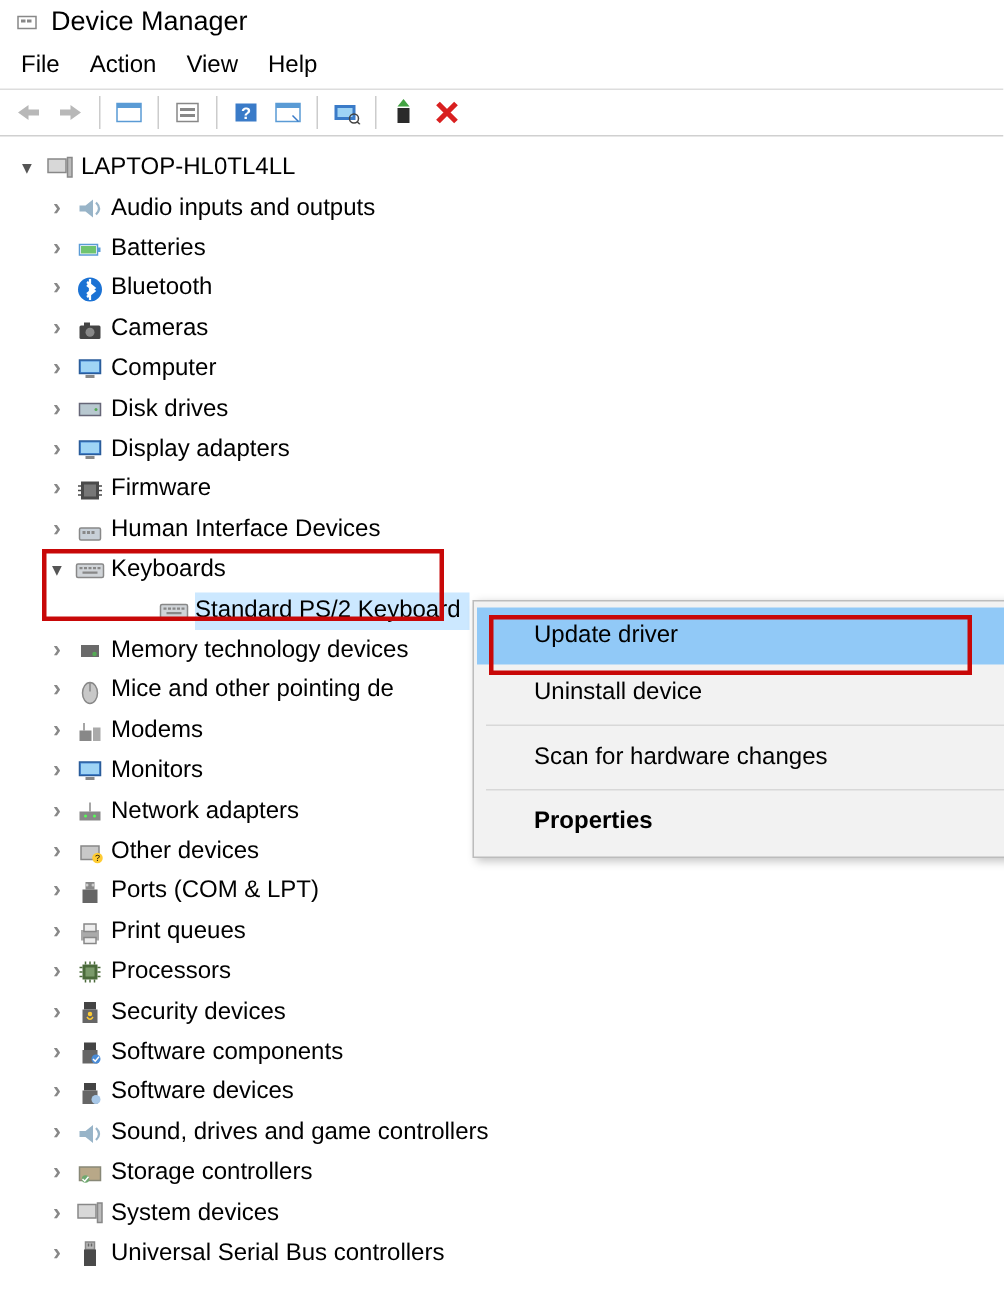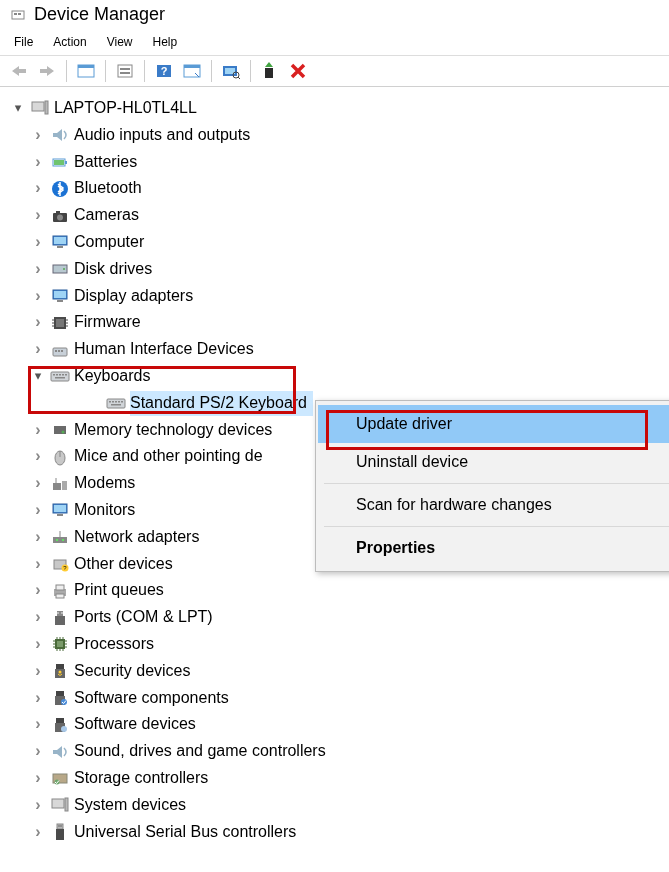--- a/index.html
+++ b/index.html
@@ -17,21 +17,21 @@
     align-items: center;
     padding: 4px 8px;
     gap: 6px;
     background: #fff;
   }
   .titlebar-title { font-size: 18px; }
   .menubar {
     display: flex;
     gap: 20px;
     padding: 6px 14px;
-    font-size: 12px;
+    font-size: 16px;
     border-bottom: 1px solid #ddd;
   }
   .menubar span { cursor: default; }
   .toolbar {
     display: flex;
     align-items: center;
     padding: 3px 6px;
     gap: 2px;
     border-bottom: 1px solid #d0d0d0;
     background: #fff;
@@ -416,39 +416,39 @@
             <rect x="3" y="4" width="12" height="9" fill="#c8c8c8" stroke="#888"></rect>
             <circle cx="14" cy="12" r="3.5" fill="#fc3"></circle>
             <text x="14" y="14" font-size="6" text-anchor="middle" fill="#000">?</text>
           </svg>
         </span>
         <span>Other devices</span>
       </div>
       <div class="row indent1">
         <span class="arrow right"></span>
         <span class="dev-icon">
-          <svg width="18" height="16">
-            <rect x="3" y="6" width="12" height="7" fill="#aaa"></rect>
-            <rect x="5" y="2" width="8" height="5" fill="#eee" stroke="#888"></rect>
-            <rect x="5" y="11" width="8" height="4" fill="#eee" stroke="#888"></rect>
-          </svg>
-        </span>
-        <span>Print queues</span>
-      </div>
-      <div class="row indent1">
-        <span class="arrow right"></span>
-        <span class="dev-icon">
           <svg width="16" height="18">
             <rect x="5" y="2" width="6" height="5" fill="#888"></rect>
             <rect x="3" y="7" width="10" height="9" fill="#666"></rect>
             <circle cx="6" cy="4" r="1" fill="#ccc"></circle>
             <circle cx="10" cy="4" r="1" fill="#ccc"></circle>
           </svg>
         </span>
         <span>Ports (COM &amp; LPT)</span>
+      </div>
+      <div class="row indent1">
+        <span class="arrow right"></span>
+        <span class="dev-icon">
+          <svg width="18" height="16">
+            <rect x="3" y="6" width="12" height="7" fill="#aaa"></rect>
+            <rect x="5" y="2" width="8" height="5" fill="#eee" stroke="#888"></rect>
+            <rect x="5" y="11" width="8" height="4" fill="#eee" stroke="#888"></rect>
+          </svg>
+        </span>
+        <span>Print queues</span>
       </div>
       <div class="row indent1">
         <span class="arrow right"></span>
         <span class="dev-icon">
           <svg width="16" height="16">
             <rect x="3" y="3" width="10" height="10" fill="#4a6a3a"></rect>
             <rect x="5" y="5" width="6" height="6" fill="#7a9a6a"></rect>
             <g stroke="#4a6a3a">
               <line x1="1" y1="5" x2="3" y2="5"></line>
               <line x1="1" y1="8" x2="3" y2="8"></line>

